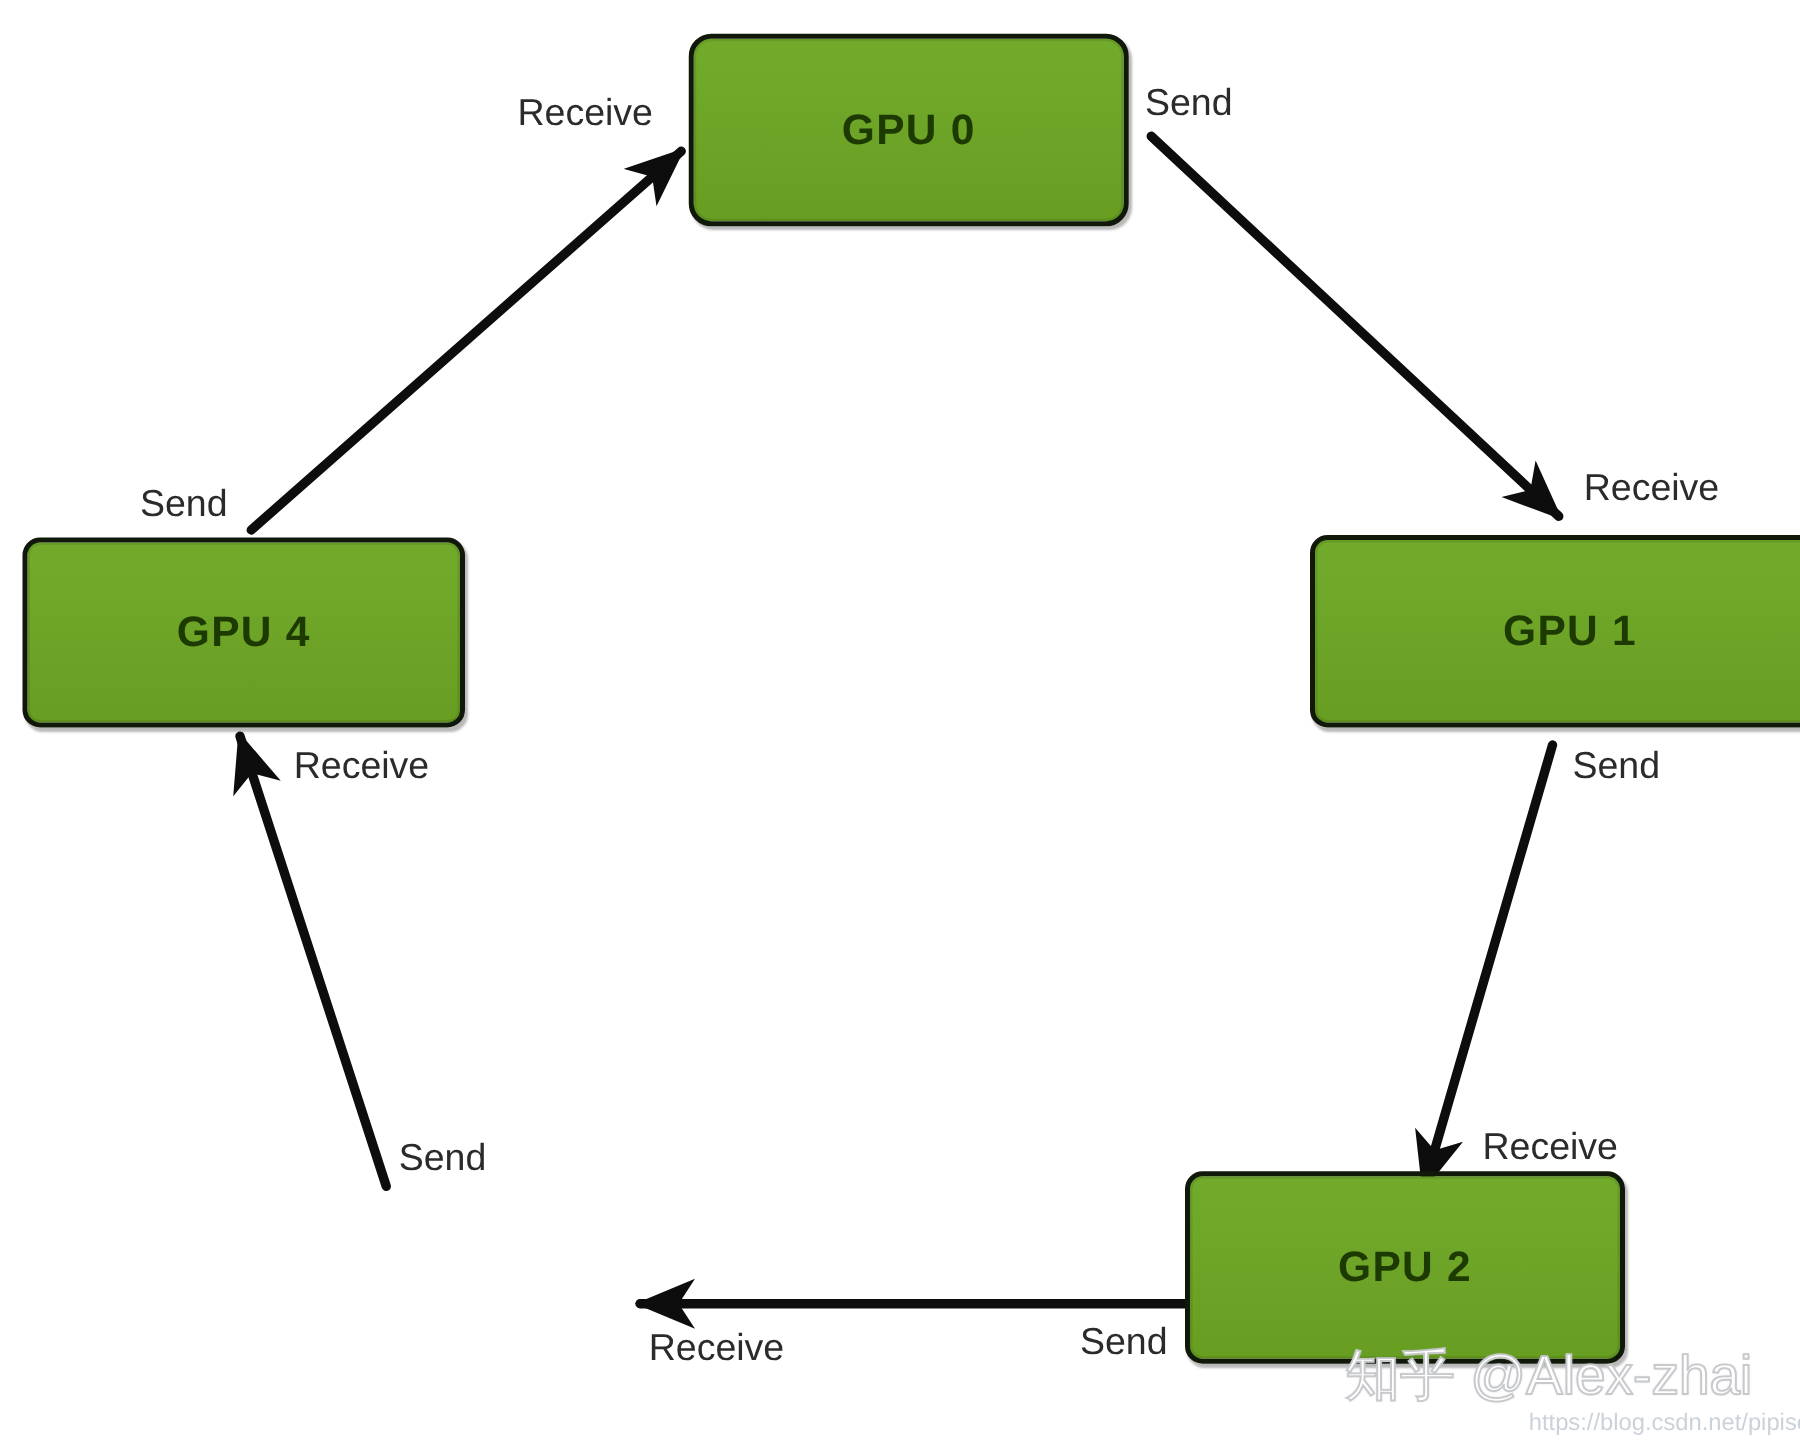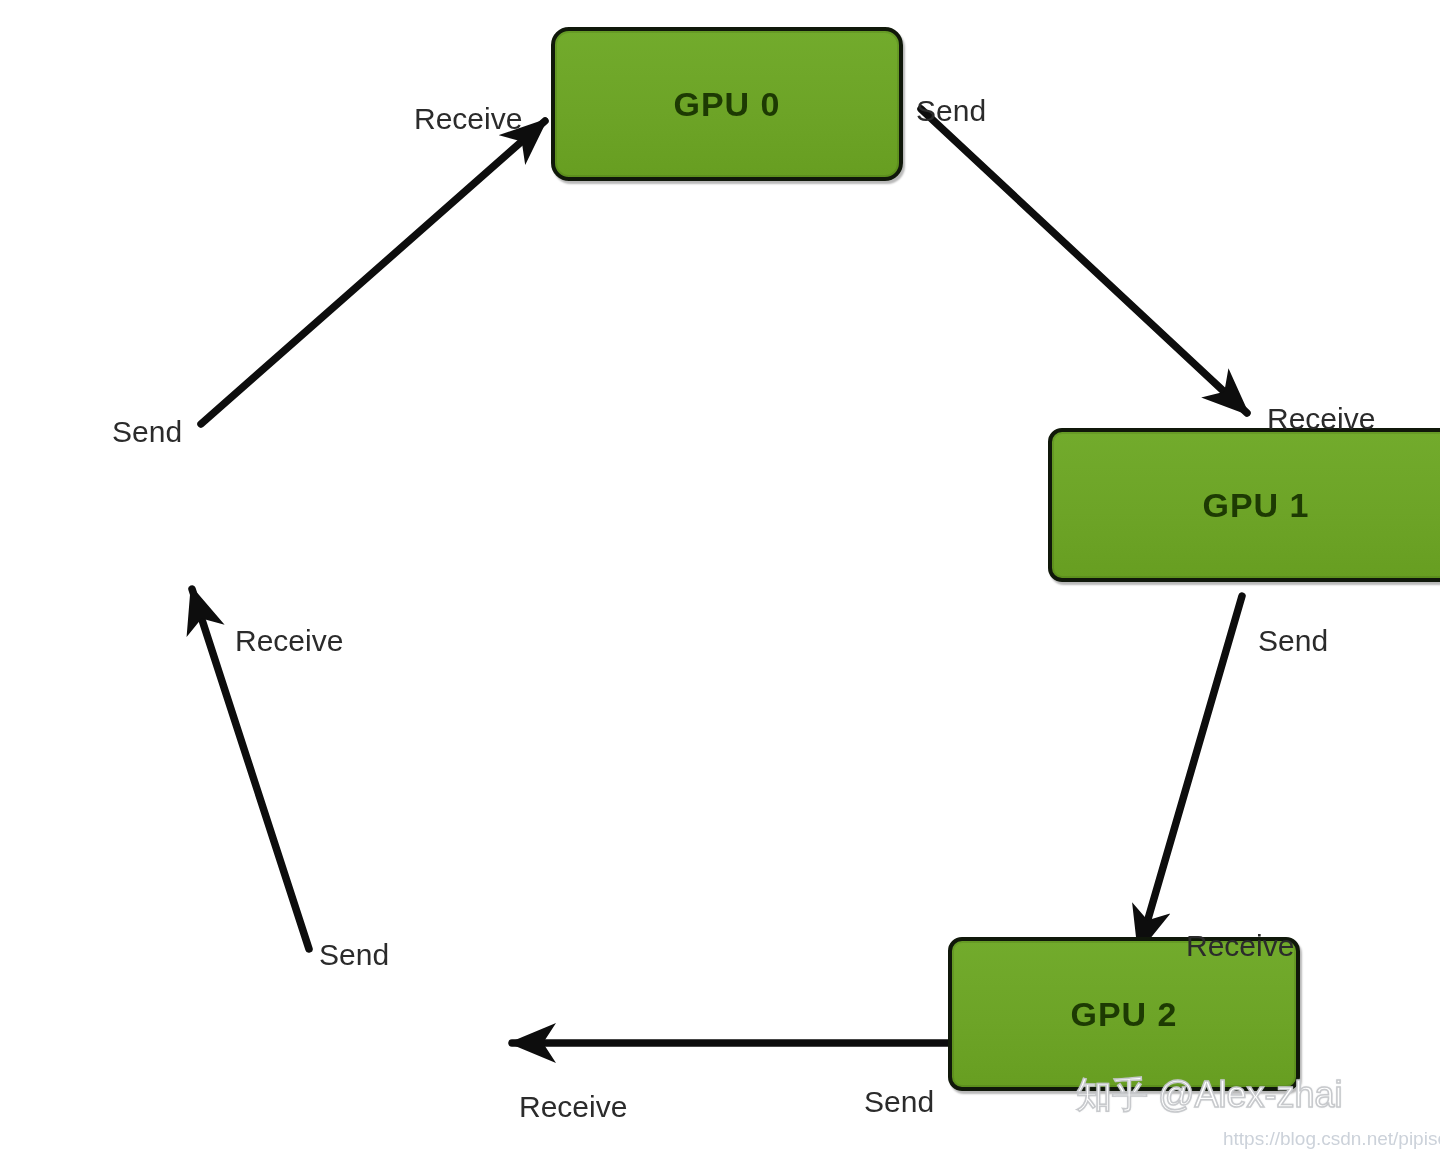--- a/index.html
+++ b/index.html
@@ -38,27 +38,26 @@
     font-size: 34px;
     font-weight: bold;
     color: #1d3a03;
     letter-spacing: 1px;
   }
   .edge-label {
     position: absolute;
     font-size: 30px;
     color: #2b2b2b;
     white-space: nowrap;
-    margin-top: 28px;
   }
   .watermark-attrib {
     position: absolute;
     left: 1076px;
     top: 1071px;
-    font-size: 36px;
+    font-size: 44px;
     color: #ffffff;
     -webkit-text-stroke: 1.5px #c7c9cc;
     text-shadow: 0 0 2px rgba(180,182,186,0.9);
     white-space: nowrap;
   }
   .watermark-url {
     position: absolute;
     left: 1223px;
     top: 1128px;
     font-size: 19px;
@@ -90,20 +89,23 @@
 
   <div class="gpu-node" style="left:1048px; top:428px; width:416px;">
     <span class="gpu-label">GPU 1</span>
   </div>
 
   <div class="gpu-node" style="left:948px; top:937px;">
     <span class="gpu-label">GPU 2</span>
   </div>
 
 
+  <div class="gpu-node" style="left:18px; top:430px; width:354px; height:152px;">
+    <span class="gpu-label">GPU 4</span>
+  </div>
 
   <span class="edge-label" style="left:916px; top:66px;">Send</span>
   <span class="edge-label" style="left:1267px; top:374px;">Receive</span>
 
   <span class="edge-label" style="left:1258px; top:596px;">Send</span>
   <span class="edge-label" style="left:1186px; top:901px;">Receive</span>
 
   <span class="edge-label" style="left:864px; top:1057px;">Send</span>
   <span class="edge-label" style="left:519px; top:1062px;">Receive</span>
 

